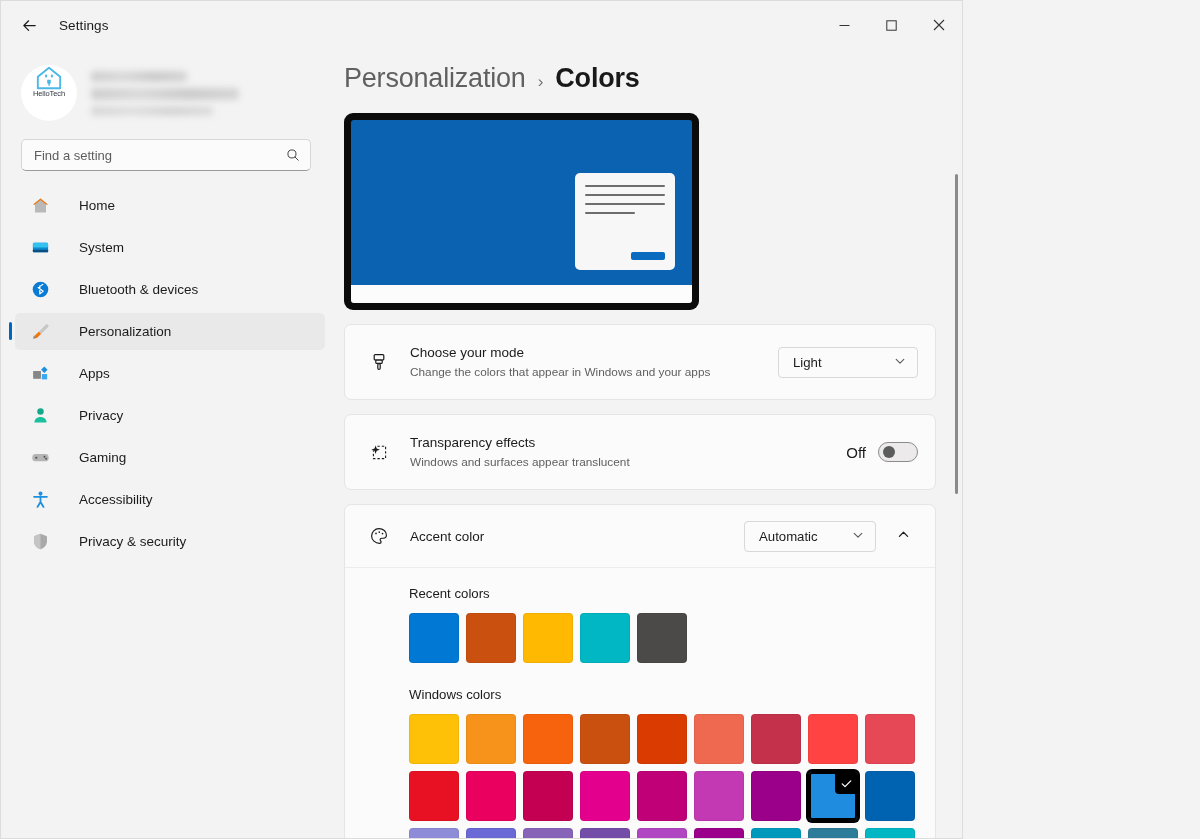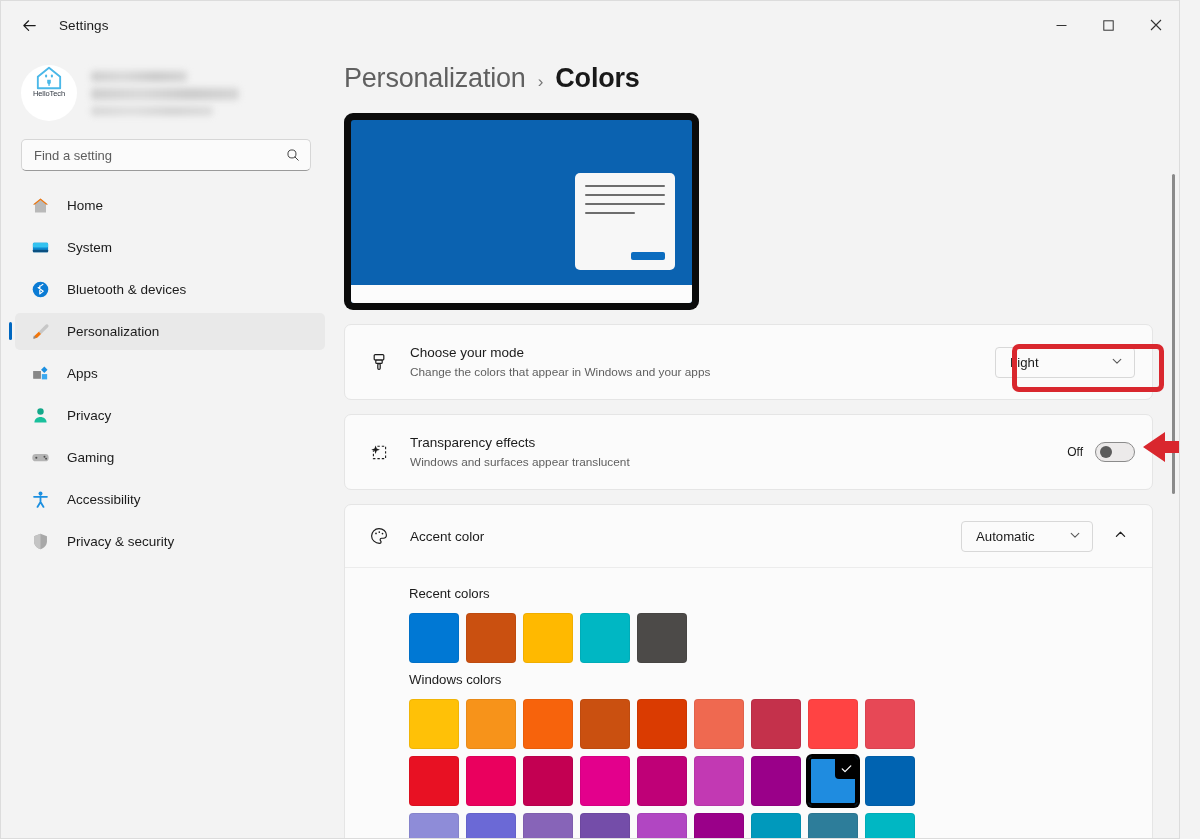--- a/index.html
+++ b/index.html
@@ -4,21 +4,21 @@
 <style>
   * { box-sizing: border-box; margin: 0; padding: 0; }
   html, body {
     width: 1200px; height: 839px;
     background: #f3f3f3;
     font-family: "Liberation Sans", sans-serif;
     overflow: hidden;
   }
   .window {
     position: relative;
-    width: 1180px; height: 839px;
+    width: 963px; height: 839px;
     background: #fdba74;
     border: 1px solid #dcdcdc;
     overflow: hidden;
   }
 
   
   .titlebar {
     position: absolute; top: 0; left: 0; right: 0; height: 48px;
     display: flex; align-items: center;
     background: #f3f3f3;
@@ -79,21 +79,21 @@
   .search-box input {
     flex: 1; border: 0; outline: none; background: transparent;
     font-family: "Liberation Sans", sans-serif; font-size: 13px; color: #1b1b1b;
   }
   .search-box input::placeholder { color: #5d5d5d; }
 
   .navlist { margin-top: 16px; padding: 0 6px 0 14px; }
   .navitem {
     position: relative; display: flex; align-items: center;
     height: 37px; padding-left: 14px; border-radius: 5px;
-    cursor: pointer; margin-bottom: 5px;
+    cursor: pointer; margin-bottom: 5px; gap: 12px;
   }
   .navitem.selected { background: #e9e9e9; }
   .navitem.selected::before {
     content: ""; position: absolute; left: -6px; top: 9px;
     width: 3px; height: 18px; border-radius: 2px; background: #0067c0;
   }
   .navicon {
     width: 22px; height: 22px; flex: 0 0 22px;
     display: flex; align-items: center; justify-content: center;
   }
@@ -162,35 +162,35 @@
     display: flex; align-items: center; justify-content: space-between;
     padding: 0 11px 0 14px; cursor: pointer; font-size: 13.2px; color: #1b1b1b;
   }
   .dropdown .chev { color: #5a5a5a; margin-left: 14px; }
 
   .expander-btn {
     width: 30px; height: 30px; display: flex; align-items: center;
     justify-content: center; border-radius: 4px; cursor: pointer; color: #1b1b1b;
   }
 
-  .toggle-label { font-size: 12px; color: #1b1b1b; }
+  .toggle-label { font-size: 15px; color: #1b1b1b; }
   .toggle {
     width: 40px; height: 20px; border-radius: 10px;
     background: #eceaea; border: 1px solid #8b8b8b;
     position: relative; cursor: pointer;
   }
   .toggle .knob {
     position: absolute; left: 4px; top: 3px;
     width: 12px; height: 12px; border-radius: 50%; background: #5c5c5c;
   }
 
   
   .accent-body { border-top: 1px solid #ececec; padding: 18px 19px 22px 64px; }
   .sec-label { font-size: 13.2px; color: #1b1b1b; margin-bottom: 12px; }
-  .sec-label.second { margin-top: 9px; }
+  .sec-label.second { margin-top: 24px; }
   .swatches { display: flex; flex-wrap: wrap; gap: 7px; }
   .swatch {
     width: 50px; height: 50px; border-radius: 4px; cursor: pointer;
     position: relative; border: 1px solid rgba(0,0,0,.06);
   }
   .swatch.recent { width: 50px; height: 50px; }
   .grid-swatches { display: grid; grid-template-columns: repeat(9, 50px); gap: 7px; }
   .swatch.selected { box-shadow: 0 0 0 2px #000 inset, 0 0 0 2px #000; border-color: #000; }
   .swatch .check-badge {
     position: absolute; right: 0; top: 0; width: 22px; height: 22px;

